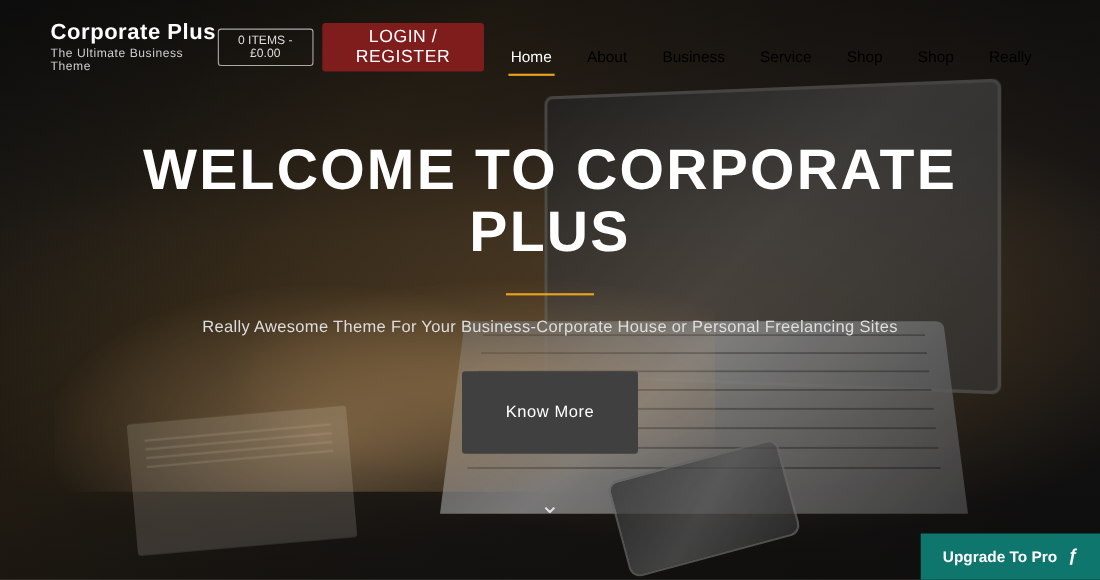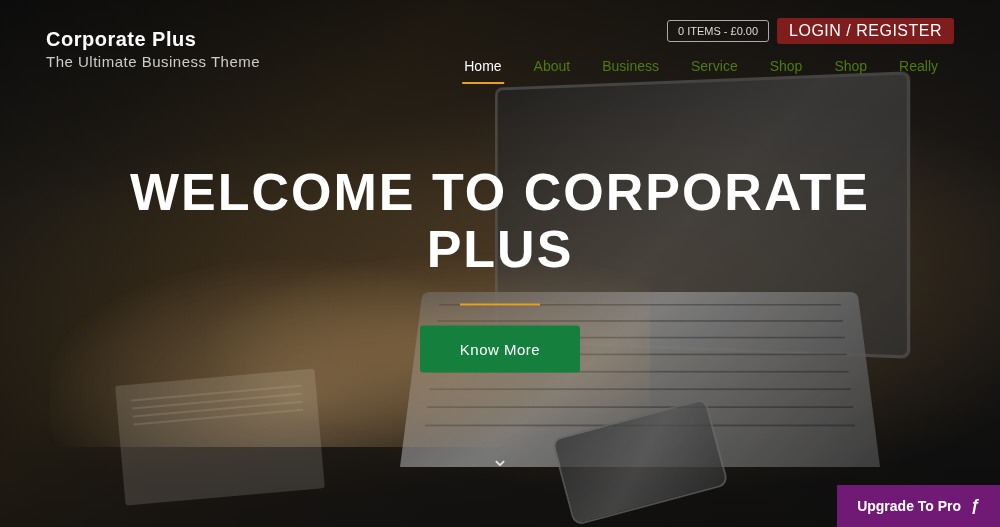--- a/index.html
+++ b/index.html
@@ -131,28 +131,27 @@
 
     .logo-title {
       color: #fff;
       font-size: 20px;
       font-weight: bold;
       letter-spacing: 0.5px;
     }
 
     .logo-subtitle {
       color: #ccc;
-      font-size: 15px;
+      font-size: 11px;
       margin-top: 2px;
       letter-spacing: 0.5px;
     }
 
     .header-right {
       display: flex;
-      flex-direction: column;
       align-items: flex-end;
       gap: 8px;
     }
 
     .top-bar {
       display: flex;
       align-items: center;
       gap: 8px;
     }
 
@@ -179,21 +178,21 @@
     }
 
     
     nav {
       display: flex;
       align-items: center;
       gap: 0;
     }
 
     .nav-item {
-      color: #4d7c0f;
+      color: #000000;
       font-size: 14px;
       padding: 6px 16px;
       cursor: pointer;
       position: relative;
       text-decoration: none;
       white-space: nowrap;
     }
 
     .nav-item.active {
       color: #fff;
@@ -239,24 +238,24 @@
     }
 
     .hero-subtitle {
       color: #ddd;
       font-size: 15px;
       margin-bottom: 32px;
       letter-spacing: 0.3px;
     }
 
     .know-more-btn {
-      background: #15803d;
+      background: #404040;
       color: #fff;
       border: none;
-      padding: 15px 40px;
+      padding: 29px 40px;
       font-size: 15px;
       border-radius: 3px;
       cursor: pointer;
       letter-spacing: 0.5px;
     }
 
     
     .scroll-down {
       position: absolute;
       bottom: 55px;
@@ -267,21 +266,21 @@
       font-size: 22px;
       cursor: pointer;
       opacity: 0.8;
     }
 
     
     .upgrade-btn {
       position: absolute;
       bottom: 0;
       right: 0;
-      background: #701a75;
+      background: #0f766e;
       color: #fff;
       padding: 12px 20px;
       font-size: 14px;
       font-weight: bold;
       display: flex;
       align-items: center;
       gap: 10px;
       cursor: pointer;
       z-index: 20;
       border: none;
@@ -347,20 +346,21 @@
       <a class="nav-item">Shop</a>
       <a class="nav-item">Shop</a>
       <a class="nav-item">Really</a>
     </nav>
   </div>
 </header>
 
 <section class="hero-content">
   <h1 class="hero-title">WELCOME TO CORPORATE PLUS</h1>
   <div class="hero-divider"></div>
+  <p class="hero-subtitle">Really Awesome Theme For Your Business-Corporate House or Personal Freelancing Sites</p>
   <button class="know-more-btn">Know More</button>
 </section>
 
 <div class="scroll-down">⌄</div>
 
 <button class="upgrade-btn">
   <span>Upgrade To Pro</span>
   <span class="upgrade-icon">ƒ</span>
 </button>
 

